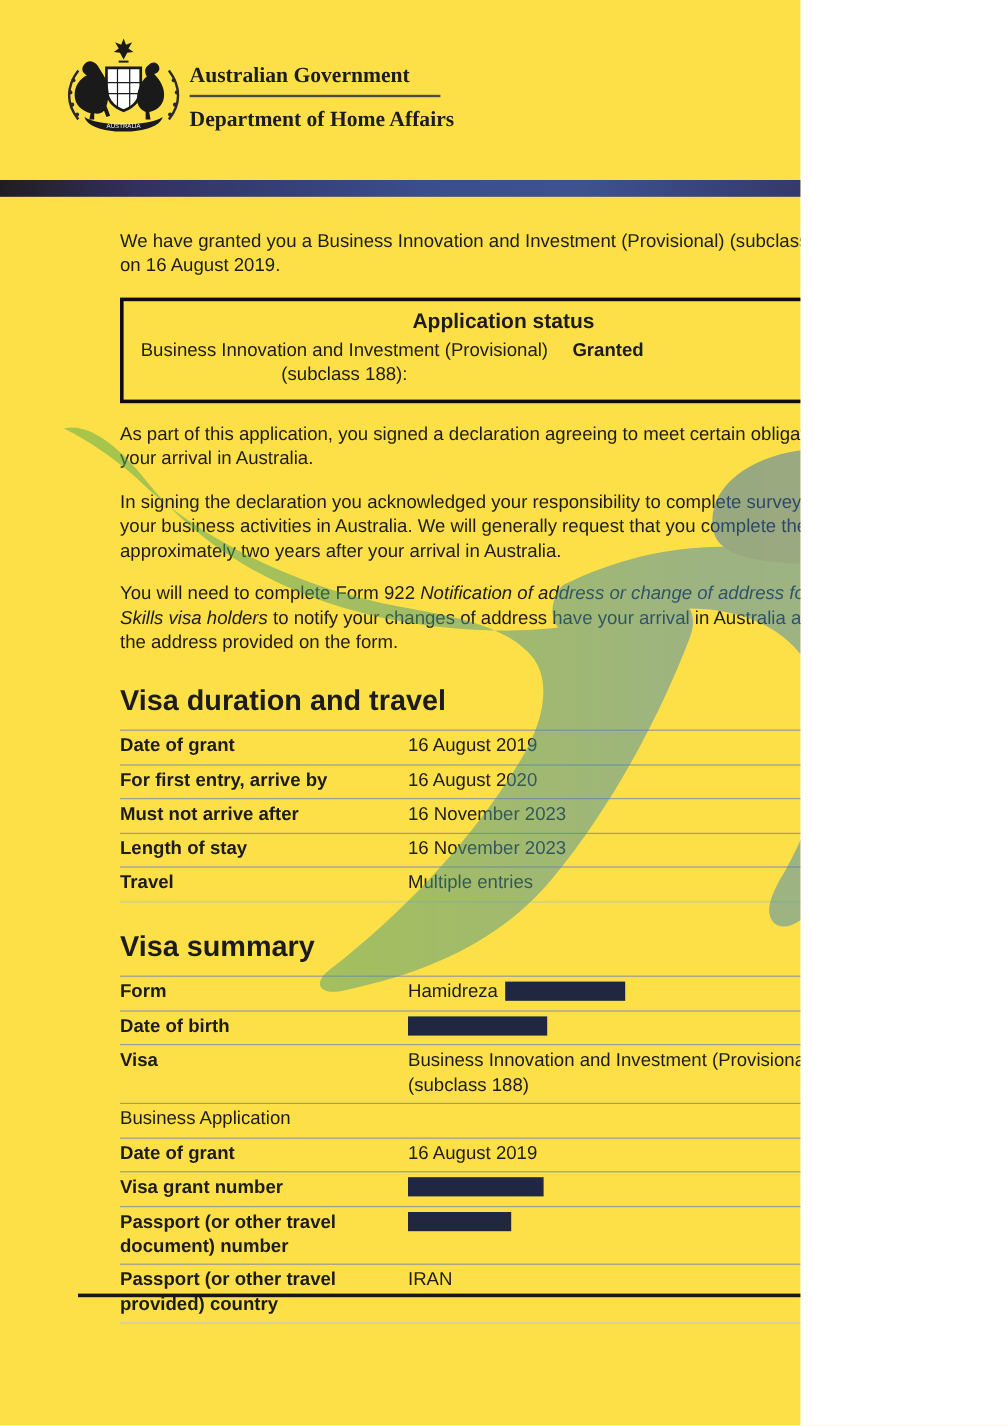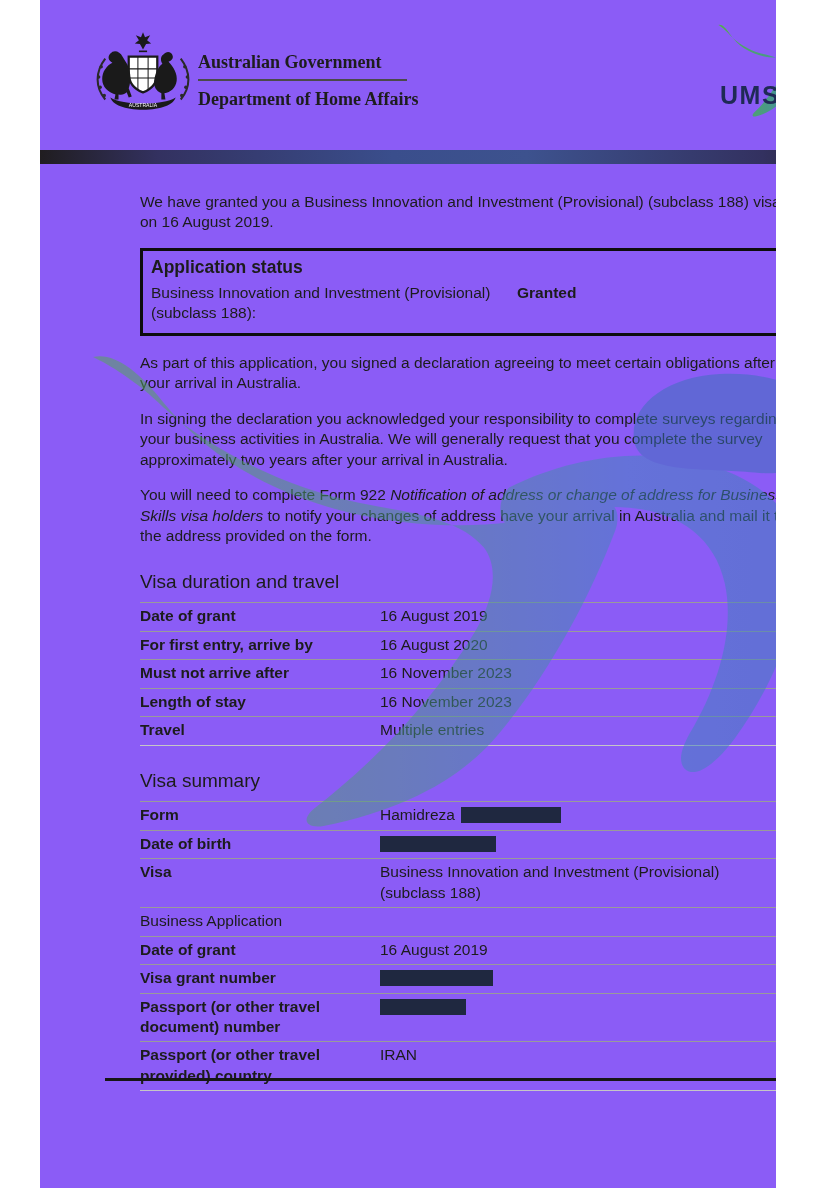--- a/index.html
+++ b/index.html
@@ -1,17 +1,17 @@
 <!DOCTYPE html>
 <html><head>
 <meta charset="utf-8">
 <style>
   html,body{margin:0;padding:0;background:#ffffff;}
-  .page{position:relative;width:736px;height:1188px;background:#8b5cf6;overflow:hidden;
-        font-family:"Liberation Sans","DejaVu Sans",sans-serif;color:#1c1c1c;margin-left:40px;}
+  .page{position:relative;width:667px;height:1188px;background:#fde047;overflow:hidden;
+        font-family:"Liberation Sans","DejaVu Sans",sans-serif;color:#1c1c1c;}
 
   
   .crest{position:absolute;left:52px;top:30px;width:102px;height:90px;}
   .gov-text{position:absolute;left:158px;top:52px;font-family:"Liberation Serif","DejaVu Serif",serif;
             font-weight:bold;color:#1d1d1d;}
   .gov-line1{font-size:18px;}
   .gov-divider{width:209px;height:1.5px;background:#4a4a4a;margin:6px 0 8px 0;}
   .gov-line2{font-size:18px;}
 
   .ums-logo{position:absolute;left:676px;top:24px;width:122px;height:94px;}
@@ -21,29 +21,29 @@
 
   .gradient-bar{position:absolute;left:0;top:150px;width:840px;height:14px;
     background:linear-gradient(90deg,#201d20 0%,#333160 14%,#3a4e8c 42%,#3d528e 58%,#333160 86%,#201d20 100%);}
 
   
   .content{position:absolute;left:100px;top:192px;width:648px;z-index:2;font-size:15.5px;line-height:1.32;}
   .content p{margin:0 0 15px 0;}
   .salutation{margin:0 0 16px 0;}
   .redact{display:inline-block;height:16px;background:#1f2840;vertical-align:-3px;}
 
-  .status-box{border:3px solid #0d0d0d;padding:5px 16px 9px 8px;margin:0 0 17px 0;width:617px;}
+  .status-box{border:3px solid #0d0d0d;padding:5px 16px 9px 8px;margin:0 0 17px 0;width:617px;text-align:center;}
   .status-title{font-size:17.5px;font-weight:bold;margin-bottom:4px;}
   .status-line{display:flex;align-items:flex-start;font-size:15.5px;}
   .status-visa{width:352px;}
   .status-granted{font-weight:bold;margin-left:14px;}
 
   .form-para em{font-style:italic;}
 
-  h2{font-size:19px;font-weight:normal;margin:24px 0 9px 0;line-height:1.2;}
+  h2{font-size:24px;font-weight:bold;margin:24px 0 9px 0;line-height:1.2;}
 
   
   .vtable{width:645px;}
   .trow{display:flex;border-top:1.5px solid #9a9a9a;padding:3px 0 4px 0;min-height:17px;}
   .vtable .trow:last-child{border-bottom:1.5px solid #c6c6c6;}
   .tlabel{width:240px;font-weight:bold;flex:none;padding-right:8px;box-sizing:border-box;}
   .tvalue{width:405px;}
   .tvalue .redact{margin-left:0;}
   .tvalue span.val + .redact{margin-left:6px;}
 

